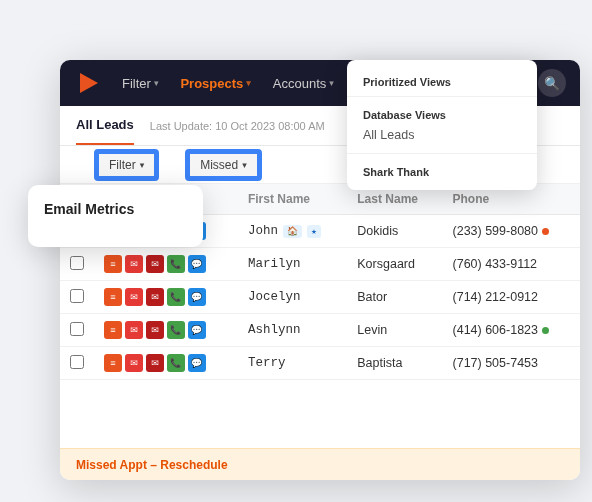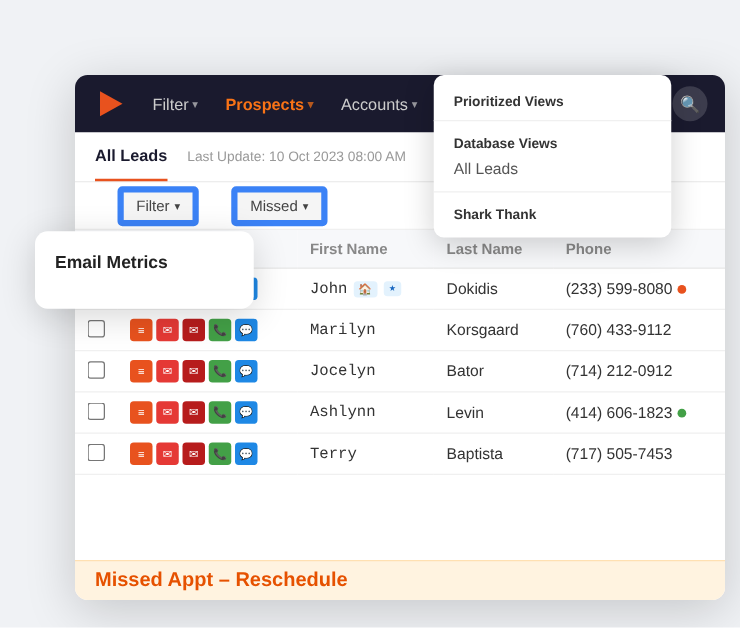--- a/index.html
+++ b/index.html
@@ -222,21 +222,21 @@
     }
 
     
     .status-bar {
       height: 32px;
       background: #fff3e0;
       border-top: 1px solid #ffe0b2;
       display: flex;
       align-items: center;
       padding: 0 16px;
-      font-size: 16px;
+      font-size: 12px;
       color: #e65100;
       font-weight: 600;
     }
 
     
     .dropdown-popup {
       position: absolute;
       top: 60px;
       right: 55px;
       background: #fff;

